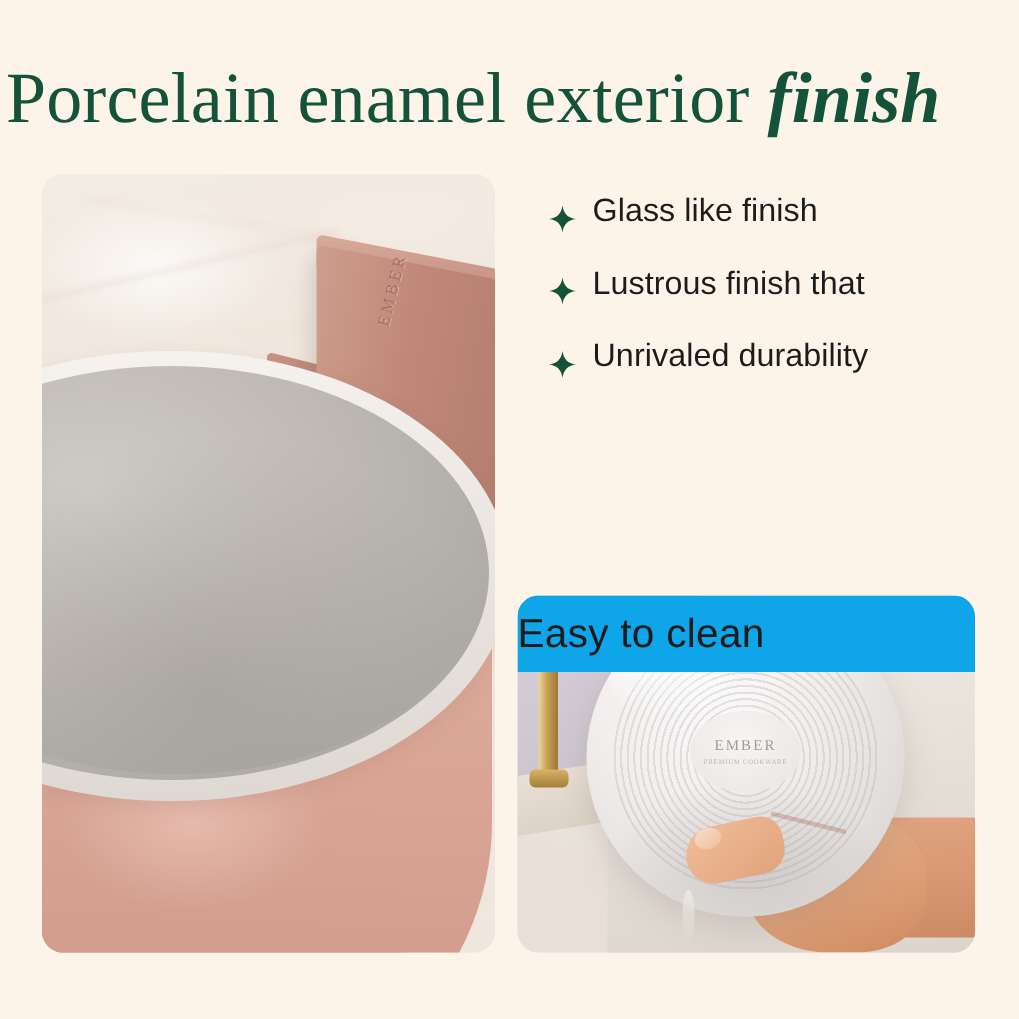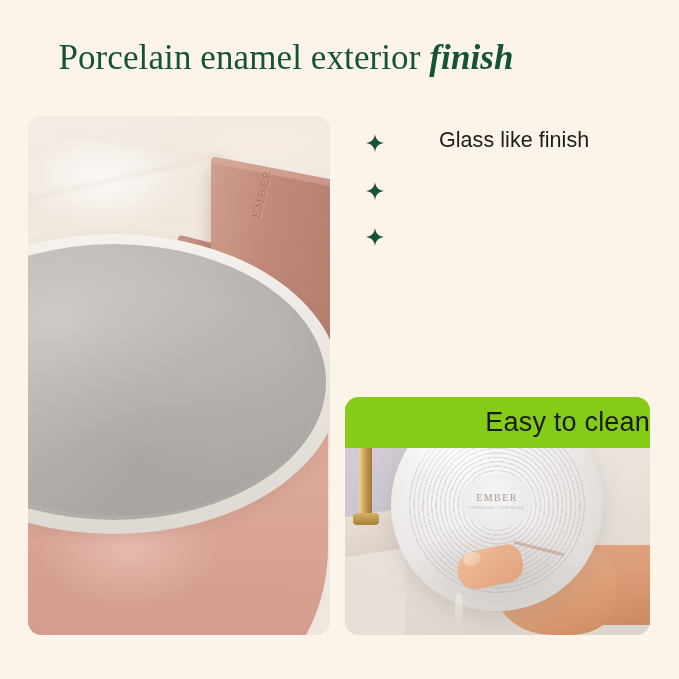--- a/index.html
+++ b/index.html
@@ -11,26 +11,26 @@
     height: 679px;
     background: #fdf4e9;
     font-family: "Liberation Sans", sans-serif;
     overflow: hidden;
     position: relative;
   }
 
   
   .title {
     position: absolute;
-    left: 15px;
+    left: 4px;
     top: 38px;
     width: 542px;
     text-align: center;
     font-family: "Liberation Serif", serif;
-    font-size: 35px;
+    font-size: 48px;
     color: #14523a;
     letter-spacing: 0.1px;
     white-space: nowrap;
   }
   .title .accent {
     font-style: italic;
     font-weight: bold;
   }
 
   
@@ -197,24 +197,24 @@
     transform: skewY(10deg);
   }
 
   
   .banner {
     position: absolute;
     left: 0;
     top: 0;
     width: 100%;
     height: 51px;
-    background: #84cc16;
+    background: #0ea5e9;
     display: flex;
     align-items: center;
-    justify-content: flex-end;
+    justify-content: flex-start;
     z-index: 6;
   }
   .banner-text {
     font-size: 27px;
     color: #1b1b1b;
     letter-spacing: 0.2px;
   }
 
   .sink-scene { position: absolute; inset: 0; }
   .wall {
@@ -388,23 +388,22 @@
 
   
   .bullets {
     position: absolute;
     left: 366px;
     top: 126px;
     width: 290px;
   }
   .bullet {
     display: flex;
-    align-items: center;
+    align-items: flex-end;
     margin-bottom: 20px;
-    gap: 44px;
   }
   .bullet:last-child { margin-bottom: 0; }
   .star {
     flex: 0 0 auto;
     width: 18px;
     height: 18px;
     margin-top: 5px;
     margin-right: 11px;
   }
   .bullet-text {
@@ -455,28 +454,31 @@
     <div class="bullet-text">
       <span>Glass like finish</span><br>
     </div>
   </div>
 
   <div class="bullet">
     <svg class="star" viewBox="0 0 24 24">
       <path d="M12 0 C13.1 7.4 16.6 10.9 24 12 C16.6 13.1 13.1 16.6 12 24 C10.9 16.6 7.4 13.1 0 12 C7.4 10.9 10.9 7.4 12 0 Z" fill="#14523a"></path>
     </svg>
     <div class="bullet-text">
-      <br>
+      <span>Lustrous finish that</span><br>
     </div>
   </div>
 
   <div class="bullet">
     <svg class="star" viewBox="0 0 24 24">
       <path d="M12 0 C13.1 7.4 16.6 10.9 24 12 C16.6 13.1 13.1 16.6 12 24 C10.9 16.6 7.4 13.1 0 12 C7.4 10.9 10.9 7.4 12 0 Z" fill="#14523a"></path>
     </svg>
+    <div class="bullet-text">
+      <span>Unrivaled durability</span>
+    </div>
   </div>
 
 </div>
 
 <div class="photo-card" id="photo-sink">
 
   <div class="sink-scene">
     <div class="sink-basin"></div>
     <div class="wall"></div>
     <div class="counter"></div>

